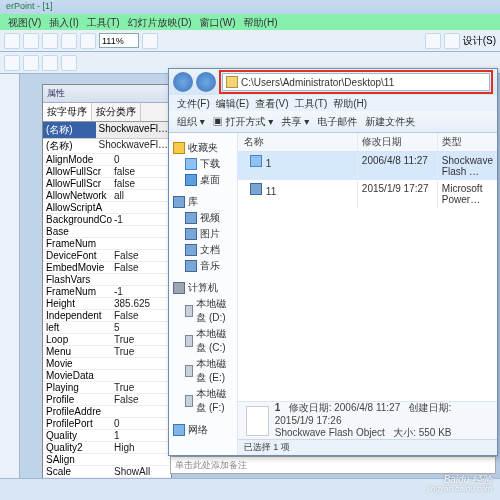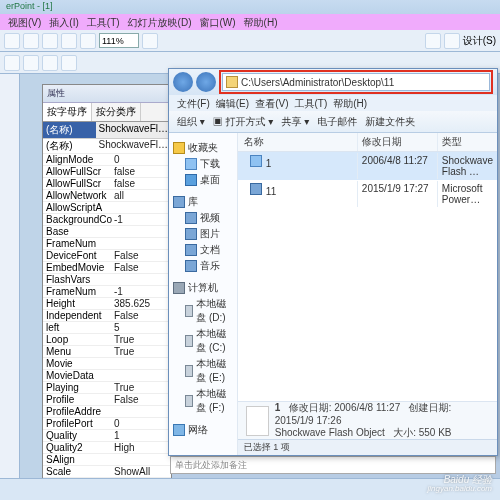--- a/index.html
+++ b/index.html
@@ -1,19 +1,19 @@
 <!DOCTYPE html>
 <html><head>
 <meta charset="utf-8">
 <style>
 * { margin: 0; padding: 0; box-sizing: border-box; font-family: "Microsoft YaHei", SimSun, sans-serif; font-size: 10px; }
 body { width: 500px; height: 500px; overflow: hidden; background: #bfd4e8; position: relative; }
 .main-app { position: absolute; top: 0; left: 0; width: 500px; height: 500px; }
 .title-bar { height: 14px; background: linear-gradient(#c7dbf0,#bcd3eb); padding: 1px 6px; color: #274; font-size: 9px; }
-.menu-bar { height: 16px; background: #f0abfc; display: flex; gap: 4px; padding: 2px 6px; color: #333; }
+.menu-bar { height: 16px; background: #86efac; display: flex; gap: 4px; padding: 2px 6px; color: #333; }
 .menu-bar span { padding: 0 2px; cursor: pointer; }
 .toolbar { height: 22px; background: #e7eff8; border-bottom: 1px solid #9db8d6; display: flex; align-items: center; padding: 0 4px; gap: 3px; }
 .tb-btn { width: 16px; height: 16px; background: #f5f9fd; border: 1px solid #c4d6ea; border-radius: 2px; }
 .zoom-box { width: 40px; height: 15px; background: #fff; border: 1px solid #8aa; font-size: 9px; padding: 0 2px; }
 .toolbar-right { margin-left: auto; display: flex; gap: 3px; align-items: center; }
 .workspace { display: flex; height: calc(100% - 90px); }
 .slide-thumbs { width: 20px; background: #ebf1f9; border-right: 1px solid #9db8d6; }
 .prop-panel { width: 130px; background: #f3f3f3; border: 1px solid #888; margin: 10px 0 0 22px; display: flex; flex-direction: column; }
 .prop-title { background: linear-gradient(#e8eef7,#d4e0ef); padding: 2px 4px; font-size: 9px; border-bottom: 1px solid #aac; color: #335; }
 .prop-tabs { display: flex; font-size: 9px; border-bottom: 1px solid #999; }

